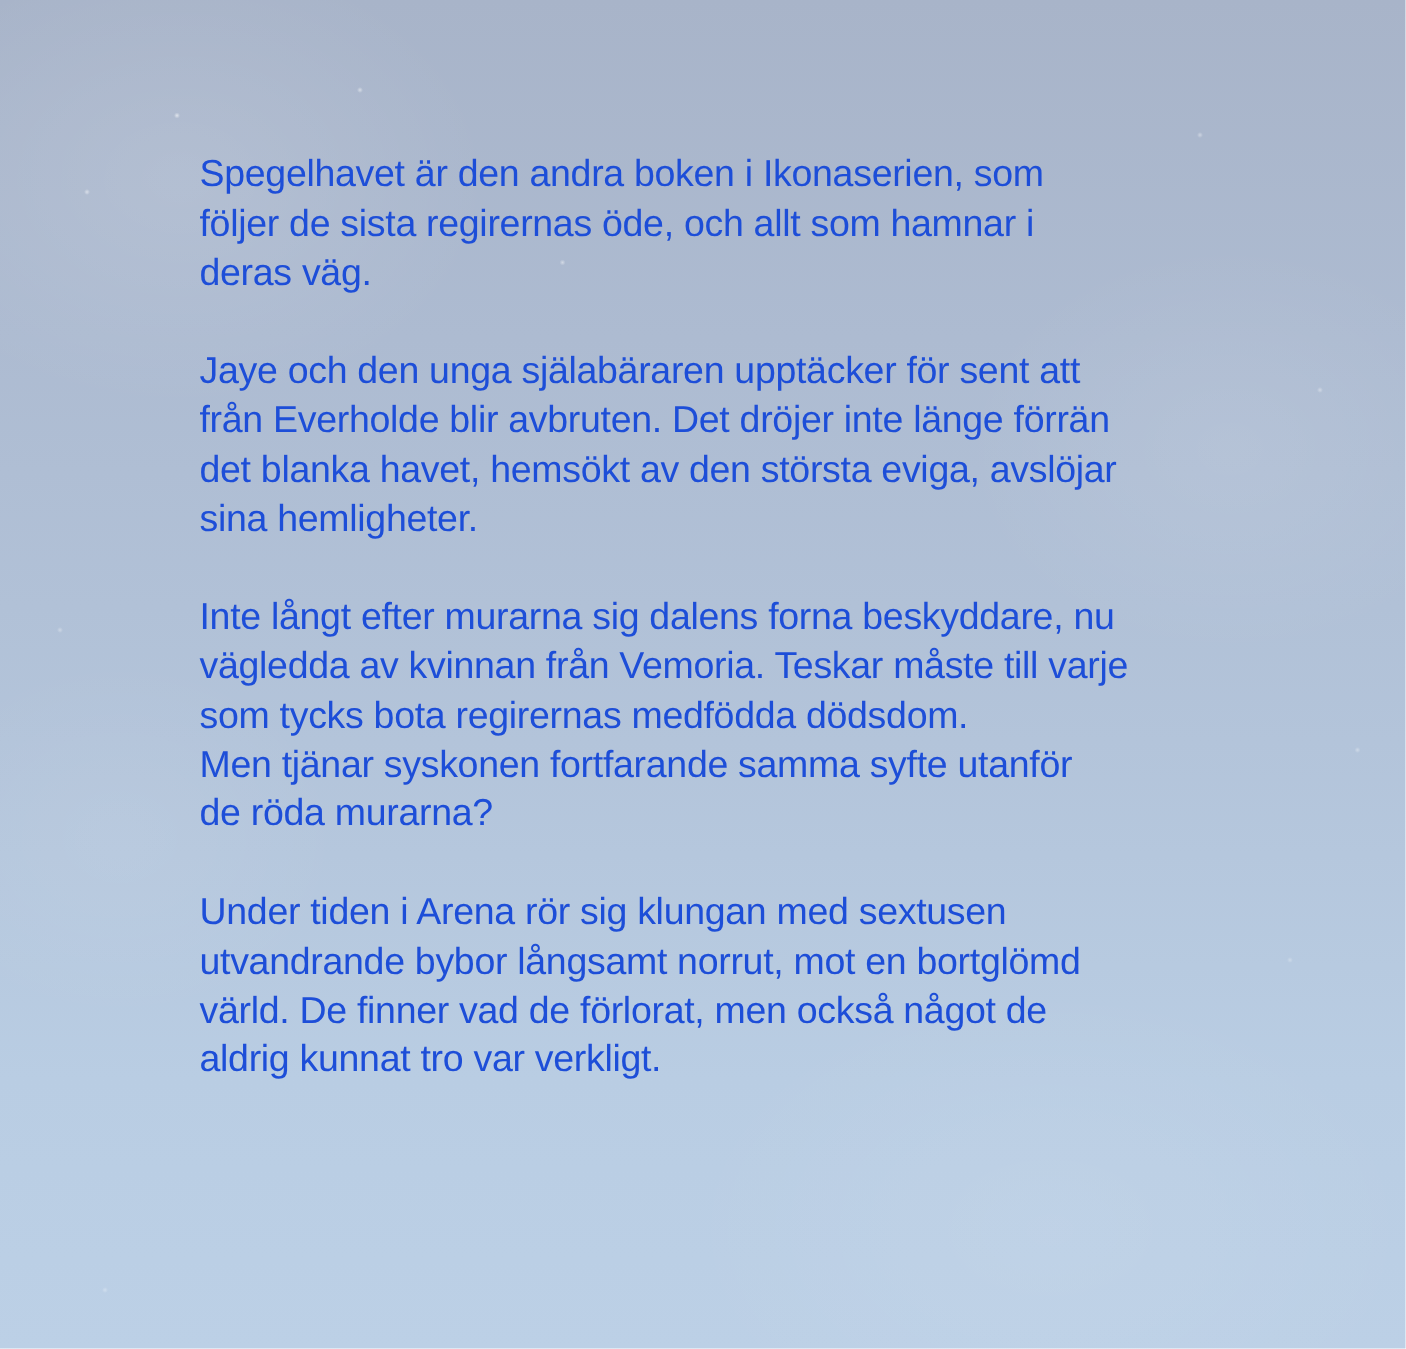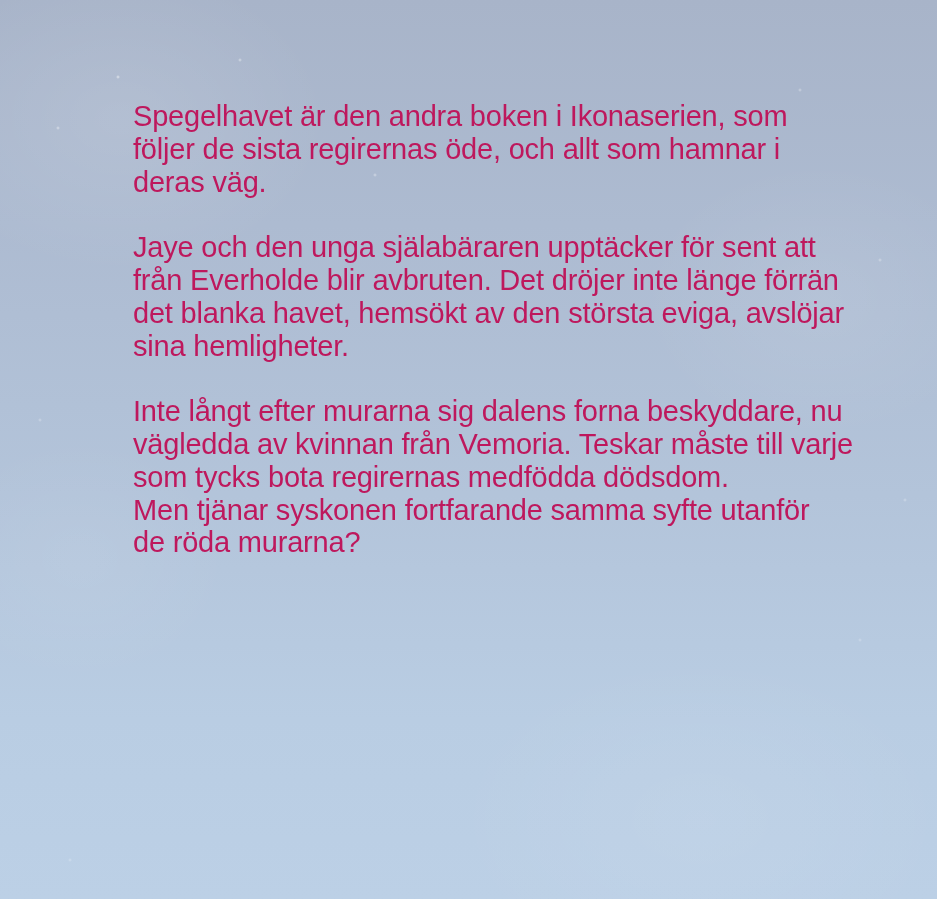--- a/index.html
+++ b/index.html
@@ -32,22 +32,22 @@
         radial-gradient(circle 2px at 905px 500px, rgba(255,255,255,0.35), transparent 100%),
         radial-gradient(circle 2px at 40px 420px, rgba(255,255,255,0.35), transparent 100%),
         radial-gradient(circle 2px at 860px 640px, rgba(255,255,255,0.3), transparent 100%),
         radial-gradient(circle 2px at 70px 860px, rgba(255,255,255,0.3), transparent 100%);
     }
     .content {
       position: absolute;
       left: 133px;
       top: 100px;
       width: 710px;
-      color: #be185d;
-      font-size: 29px;
+      color: #1d4ed8;
+      font-size: 25px;
       line-height: 32.8px;
       letter-spacing: -0.2px;
     }
     .paragraph {
       margin: 0 0 32.8px 0;
     }
     .line {
       display: block;
       white-space: nowrap;
     }
@@ -69,13 +69,19 @@
     <span class="line">det blanka havet, hemsökt av den största eviga, avslöjar</span>
     <span class="line">sina hemligheter.</span>
   </p>
   <p class="paragraph">
     <span class="line">Inte långt efter murarna sig dalens forna beskyddare, nu</span>
     <span class="line">vägledda av kvinnan från Vemoria. Teskar måste till varje</span>
     <span class="line">som tycks bota regirernas medfödda dödsdom.</span>
     <span class="line">Men tjänar syskonen fortfarande samma syfte utanför</span>
     <span class="line">de röda murarna?</span>
   </p>
+  <p class="paragraph">
+    <span class="line">Under tiden i Arena rör sig klungan med sextusen</span>
+    <span class="line">utvandrande bybor långsamt norrut, mot en bortglömd</span>
+    <span class="line">värld. De finner vad de förlorat, men också något de</span>
+    <span class="line">aldrig kunnat tro var verkligt.</span>
+  </p>
 </div>
 
 </body></html>

